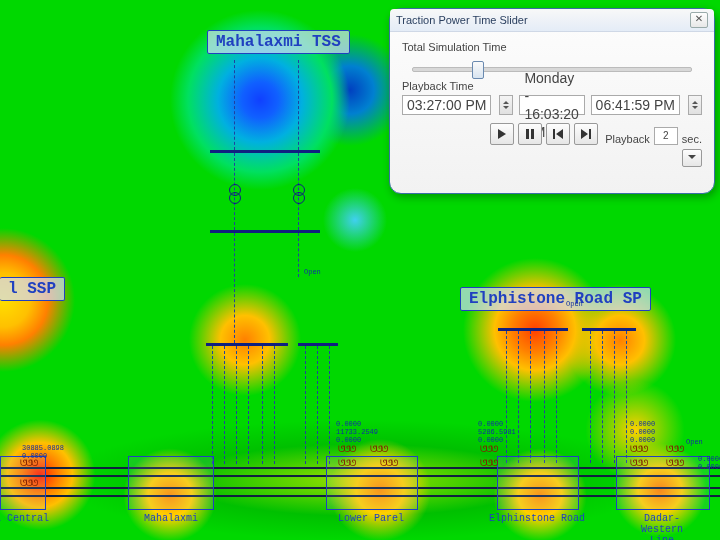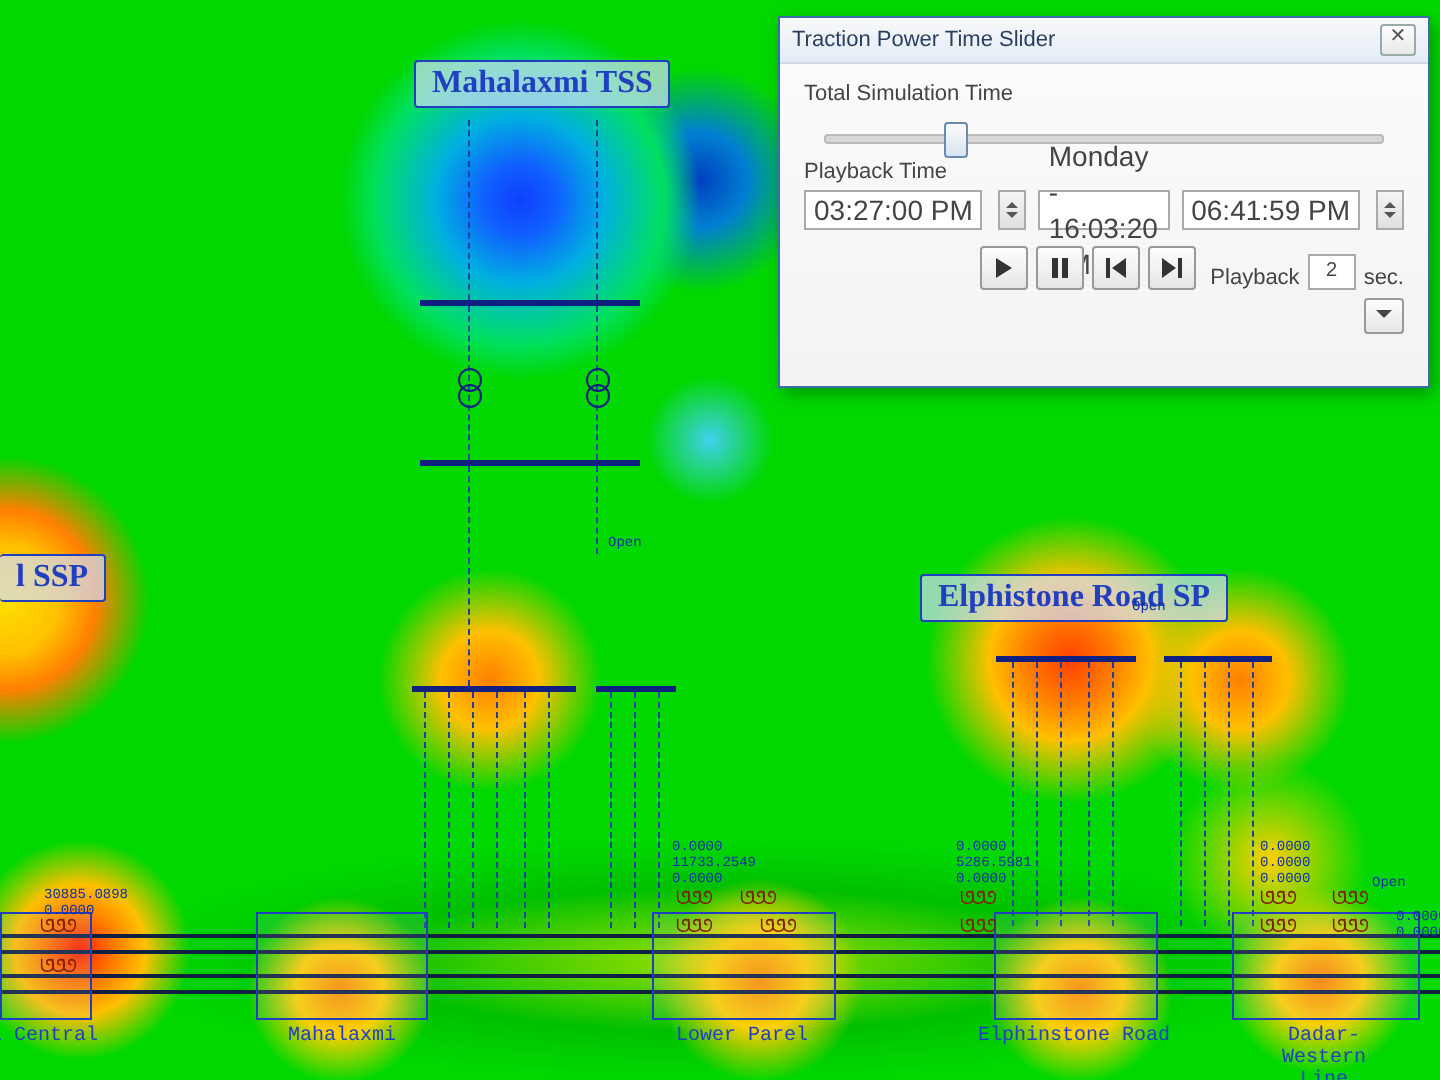--- a/index.html
+++ b/index.html
@@ -12,34 +12,34 @@
     radial-gradient(circle 90px at 535px 330px,#ff4000 0%,#ff8000 25%,#ffc000 45%,rgba(0,224,0,0) 80%),
     radial-gradient(circle 70px at 620px 340px,#ff8000 0%,#ffc000 35%,rgba(0,224,0,0) 80%),
     radial-gradient(circle 55px at 635px 430px,#ffd000 0%,rgba(0,224,0,0) 90%),
     radial-gradient(circle 65px at 40px 475px,#ff2000 0%,#ff8000 28%,#ffc000 50%,rgba(0,224,0,0) 85%),
     radial-gradient(circle 55px at 170px 495px,#ff9000 0%,#ffd000 40%,rgba(0,224,0,0) 85%),
     radial-gradient(circle 60px at 380px 490px,#ff9000 0%,#ffd000 40%,rgba(0,224,0,0) 85%),
     radial-gradient(circle 55px at 540px 495px,#ff9000 0%,#ffd000 40%,rgba(0,224,0,0) 85%),
     radial-gradient(circle 55px at 660px 490px,#ff8000 0%,#ffd000 40%,rgba(0,224,0,0) 85%),
     radial-gradient(ellipse 300px 60px at 360px 480px,#a0e000 0%,#00c000 60%,rgba(0,208,0,0) 100%),
     linear-gradient(#00d800,#00d800)}
-  .label{position:absolute;padding:2px 8px;border:1px solid #2040c0;background:rgba(210,220,250,.7);color:#2040c0;font-family:Liberation Serif, serif;font-weight:bold;font-size:16px;border-radius:2px}
+  .label{position:absolute;padding:2px 8px;border:1px solid #2040c0;background:rgba(210,220,250,.7);color:#2040c0;font-family:Liberation Mono, monospace;font-weight:bold;font-size:16px;border-radius:2px}
   .tracks{position:absolute;left:0;top:467px;width:720px}
   .trk{position:absolute;left:0;width:720px;height:2px;background:#102040}
   .station-box{position:absolute;top:456px;height:52px;border:1px solid #2040c0;background:rgba(180,200,250,.12)}
   .station-lbl{position:absolute;top:513px;font-size:10px;color:#2040c0;font-family:"Courier New",monospace;text-align:center;transform:translateX(-50%)}
   .bus{position:absolute;height:3px;background:#102080}
   .tx{position:absolute;width:14px;height:20px}
   .tx::before,.tx::after{content:"";position:absolute;left:2px;width:10px;height:10px;border:1px solid #102080;border-radius:50%}
   .tx::before{top:0}.tx::after{top:8px}
   .vline{position:absolute;width:0;border-left:1px dashed #2040a0}
   .tiny{position:absolute;font-size:7px;color:#1030a0;font-family:"Courier New",monospace;line-height:8px}
   .winding{position:absolute;width:24px;height:12px;font-size:9px;color:#802000;letter-spacing:-2px}
   
-  .dlg{position:absolute;left:389px;top:8px;width:324px;height:184px;border:1px solid #3a6ea5;border-radius:0;background:linear-gradient(#fdfdfd,#f2f2f2);box-shadow:2px 3px 8px rgba(0,0,0,.3)}
+  .dlg{position:absolute;left:389px;top:8px;width:324px;height:184px;border:1px solid #3a6ea5;border-radius:12px;background:linear-gradient(#fdfdfd,#f2f2f2);box-shadow:2px 3px 8px rgba(0,0,0,.3)}
   .dlg-title{height:22px;background:linear-gradient(#f8f8f8,#e4ecf7);border-bottom:1px solid #cfd8e6;border-radius:4px 4px 0 0;padding:0 6px;display:flex;align-items:center;justify-content:space-between;font-size:11px;color:#2a3f5f}
   .dlg-close{width:16px;height:14px;border:1px solid #9aa;border-radius:2px;background:linear-gradient(#fefefe,#e8e8e8);font-size:10px;line-height:12px;text-align:center;color:#555;cursor:pointer}
   .dlg-body{padding:6px 12px 8px 12px;color:#444}
   .row{display:flex;align-items:center;margin:3px 0}
   .sel{flex:0 0 150px;height:18px;border:1px solid #aaa;background:linear-gradient(#fff,#ececec);padding:0 18px 0 6px;font-size:11px;line-height:18px;position:relative;border-radius:2px}
   .sel::after{content:"";position:absolute;right:5px;top:7px;border:4px solid transparent;border-top-color:#555}
   .slider{position:relative;height:18px;margin:6px 10px 2px 10px}
   .slider-track{position:absolute;left:0;right:0;top:8px;height:3px;background:#d8d8d8;border:1px solid #bbb;border-radius:2px}
   .slider-thumb{position:absolute;top:2px;width:10px;height:16px;background:linear-gradient(#fafafa,#d8e4f0);border:1px solid #6a8ab0;border-radius:2px}
   .timebox{height:18px;border:1px solid #aaa;background:#fff;padding:0 4px;font-size:14px;line-height:18px;display:flex;align-items:center}

